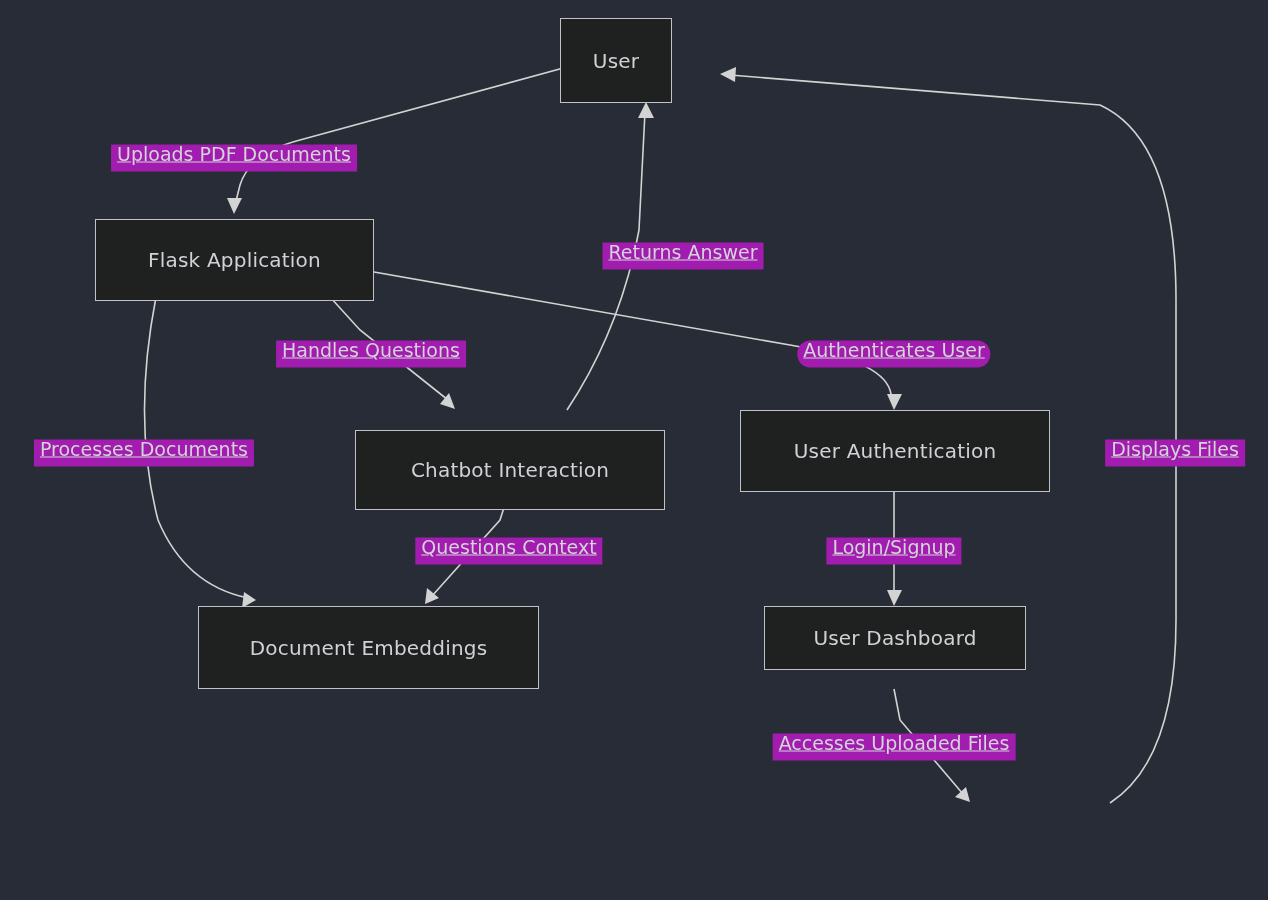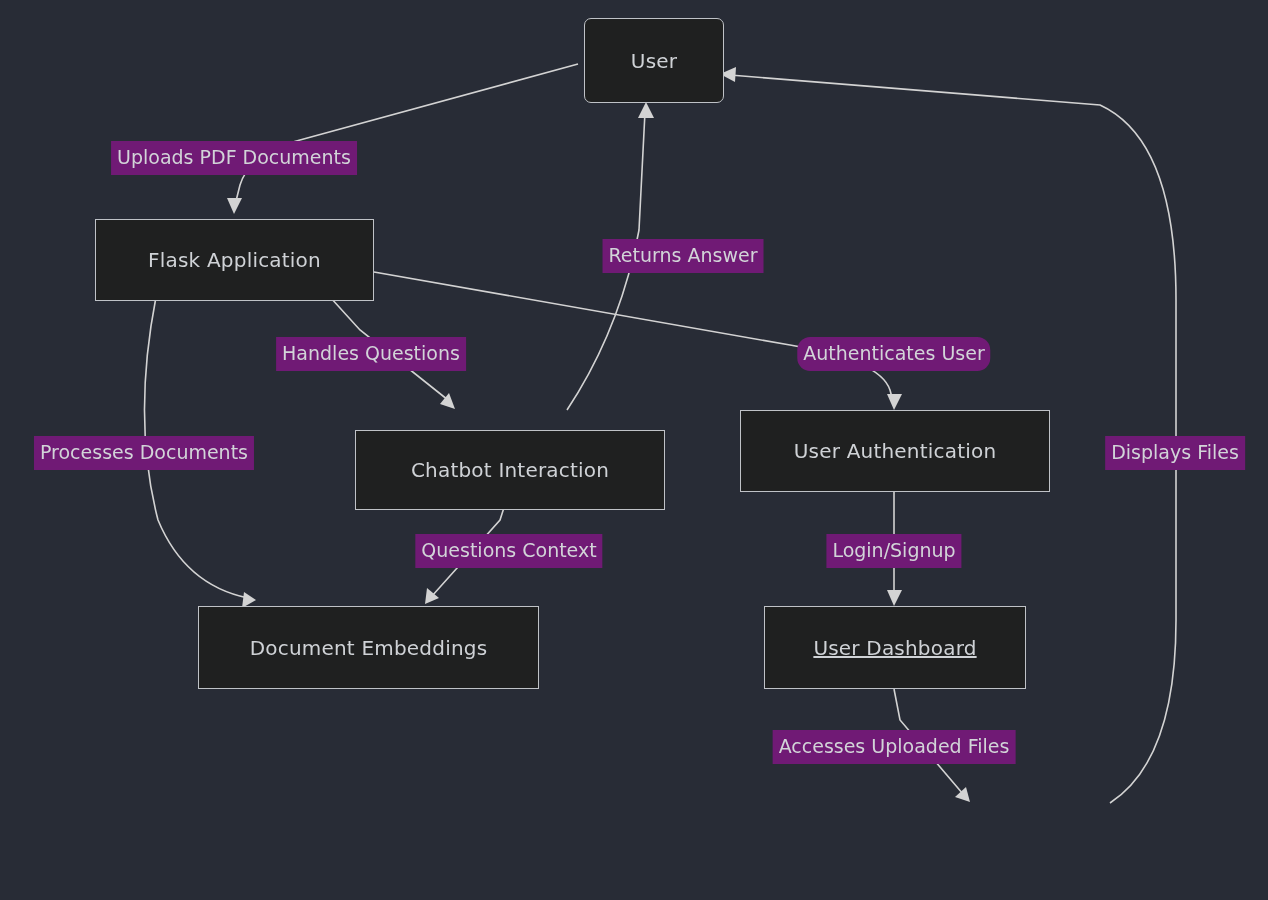--- a/index.html
+++ b/index.html
@@ -42,28 +42,29 @@
     justify-content: center;
     color: #cfd2d6;
     font-size: 20px;
     letter-spacing: 0.2px;
     z-index: 3;
     white-space: nowrap;
   }
   .edge-label {
     position: absolute;
     box-sizing: border-box;
-    background: #701a75;
+    background: #a21caf;
     color: #d2d4d8;
     font-size: 19px;
     line-height: 1;
-    padding: 7px 6px 8px 6px;
+    padding: 0 6px 8px 6px;
     z-index: 4;
     white-space: nowrap;
     transform: translate(-50%, -50%);
+    text-decoration: underline;
   }
 </style>
 </head>
 <body>
 
 <div id="canvas">
 
   <svg id="edges" viewBox="0 0 1268 900" xmlns="http://www.w3.org/2000/svg">
 
     <g>
@@ -105,41 +106,41 @@
       <path class="edge-path" d="M 894,689 L 900,720 L 963,794"></path>
       <polygon class="arrow-head" points="970,802 955,797 966,787"></polygon>
     </g>
 
     <g>
       <path class="edge-path" d="M 1110,803 Q 1176,760 1176,620 L 1176,300 Q 1176,140 1100,105 L 730,75"></path>
       <polygon class="arrow-head" points="720,74 736,67 735,82"></polygon>
     </g>
   </svg>
 
-  <div class="node" style="left:584px; top:18px; width:140px; height:85px;border-radius:7px;">
+  <div class="node" style="left:560px; top:18px; width:112px; height:85px;">
     <span>User</span>
   </div>
 
   <div class="node" style="left:95px; top:219px; width:279px; height:82px;">
     <span>Flask Application</span>
   </div>
 
   <div class="node" style="left:355px; top:430px; width:310px; height:80px;">
     <span>Chatbot Interaction</span>
   </div>
 
   <div class="node" style="left:740px; top:410px; width:310px; height:82px;">
     <span>User Authentication</span>
   </div>
 
   <div class="node" style="left:178px; top:606px; width:341px; height:83px;margin-left:20px;">
     <span>Document Embeddings</span>
   </div>
 
-  <div class="node" style="left:764px; top:606px; width:262px; height:83px;text-decoration:underline;">
+  <div class="node" style="left:764px; top:606px; width:262px; height:64px;">
     <span>User Dashboard</span>
   </div>
 
 
   <div class="edge-label" style="left:234px; top:158px;">Uploads PDF Documents</div>
 
   <div class="edge-label" style="left:371px; top:354px;">Handles Questions</div>
 
   <div class="edge-label" style="left:144px; top:453px;">Processes Documents</div>
 

